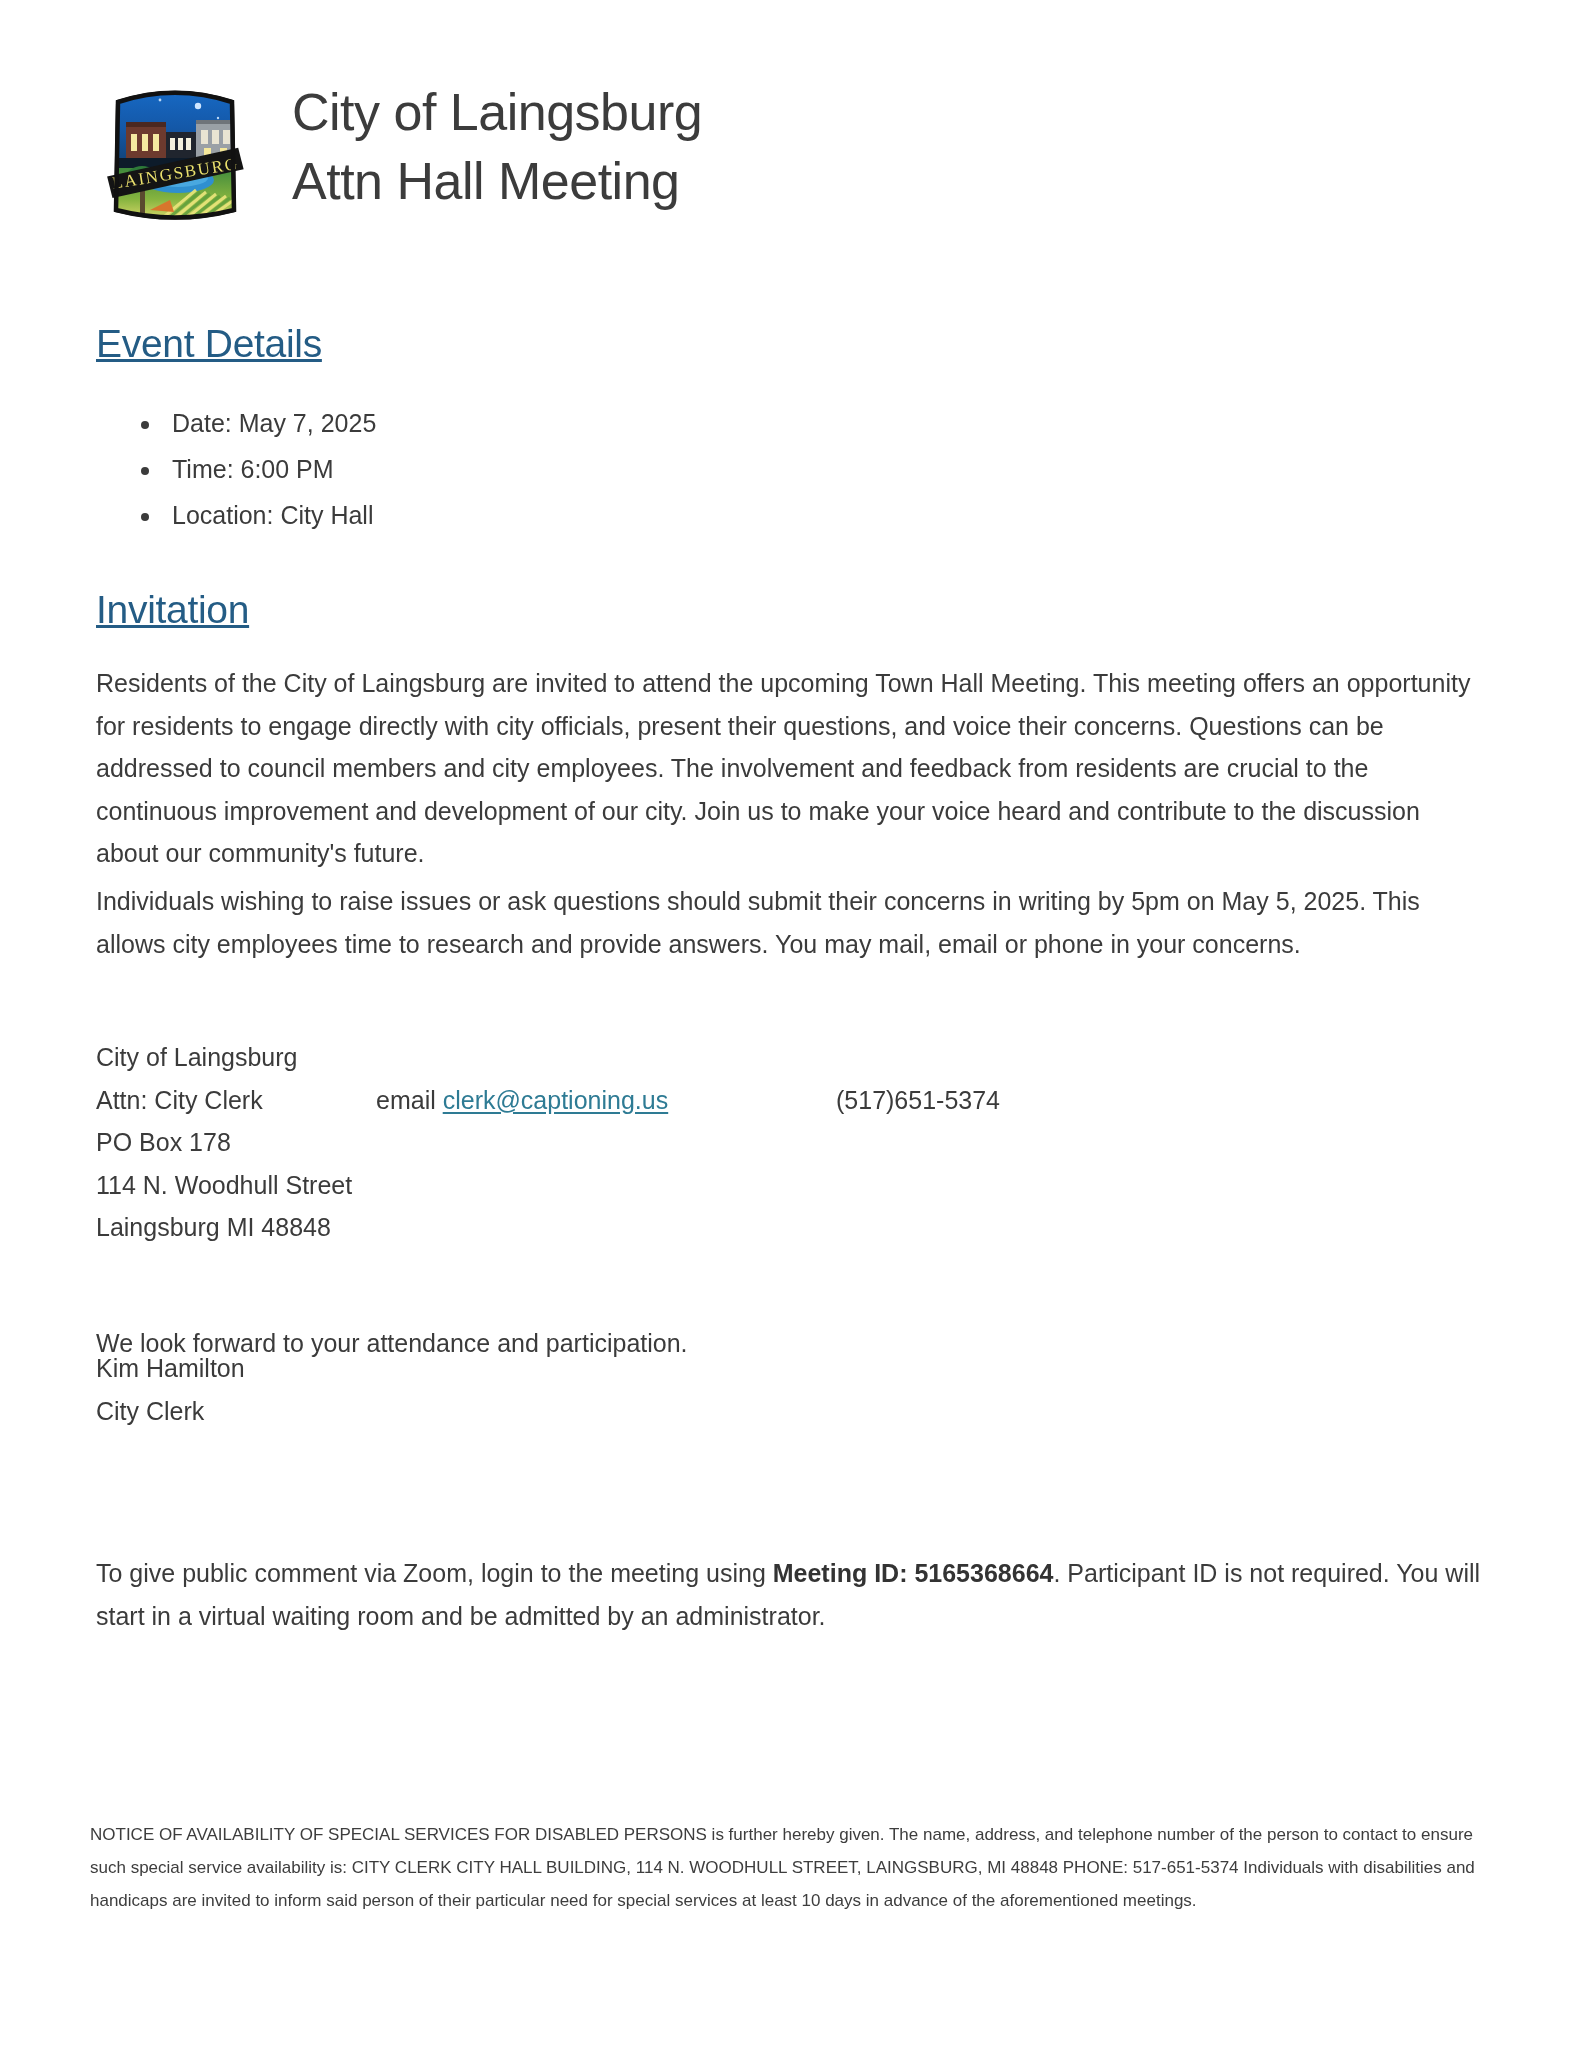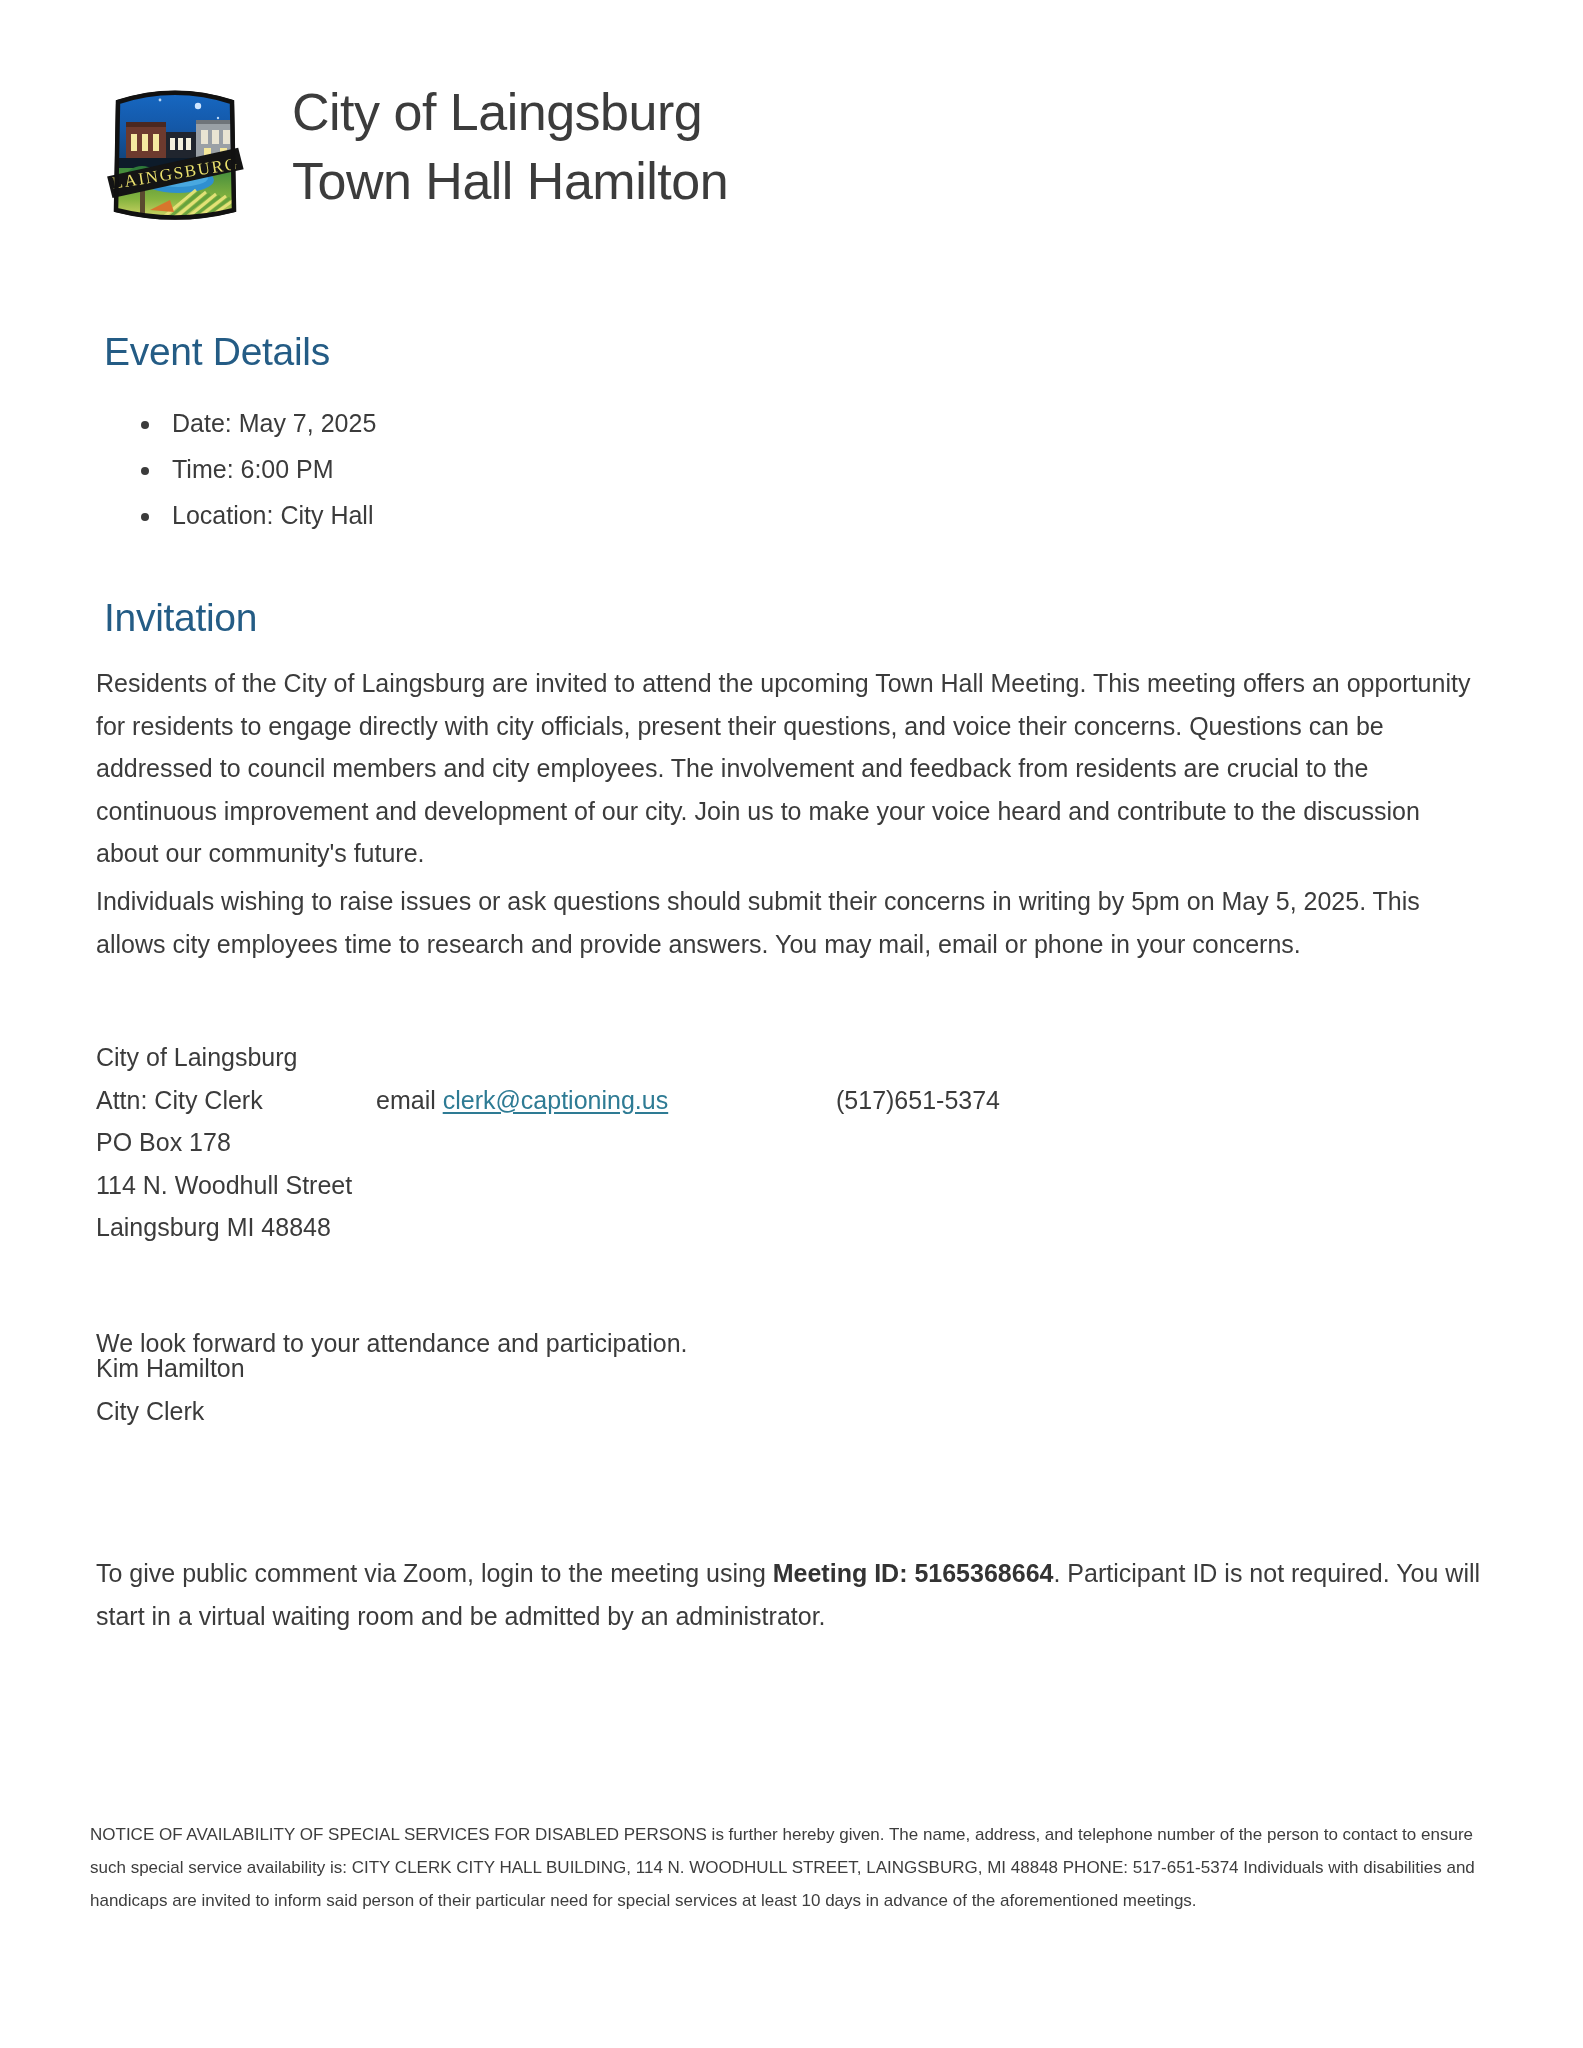--- a/index.html
+++ b/index.html
@@ -51,21 +51,22 @@
     letter-spacing: -0.5px;
     white-space: nowrap;
   }
 
   
   .h2 {
     color: #245C85;
     font-size: 39px;
     font-weight: 400;
     letter-spacing: -0.3px;
-    margin: 8px;
+    margin: 0;
+    text-decoration: underline;
   }
 
   .sec-event-details { position: absolute; left: 96px; top: 322px; }
   .sec-invitation    { position: absolute; left: 96px; top: 588px; }
 
   
   .bullets {
     position: absolute;
     left: 96px;
     top: 400px;
@@ -257,21 +258,21 @@
           <path d="M8 94 L142 86 L144 108 L10 116 Z" fill="#141414"></path>
           <text x="76" y="107" text-anchor="middle" font-family="'Liberation Serif', serif" font-size="17" letter-spacing="1.8" fill="#e9df6c">LAINGSBURG</text>
         </g>
 
         <path d="M18 30 C55 18, 95 18, 132 30 L134 138 C95 148, 55 148, 16 138 Z" fill="none" stroke="#111111" stroke-width="4.5"></path>
       </svg>
     </div>
 
     <div class="header-titles">
       <div class="header-title">City of Laingsburg</div>
-      <div class="header-title">Town Hall Hamilton</div>
+      <div class="header-title">Attn Hall Meeting</div>
     </div>
   </div>
 
   <h2 class="h2 sec-event-details">Event Details</h2>
 
   <ul class="bullets">
     <li>Date: May 7, 2025</li>
     <li>Time: 6:00 PM</li>
     <li>Location: City Hall</li>
   </ul>

